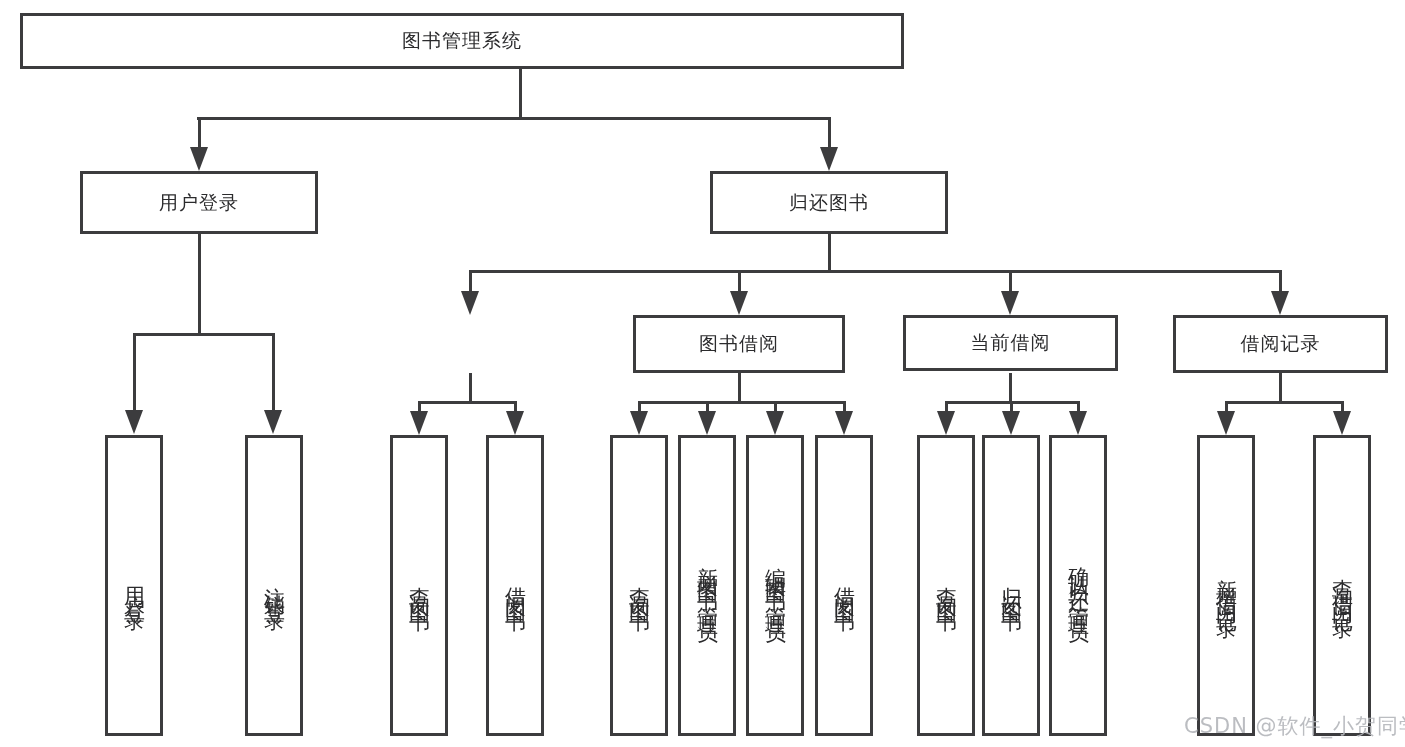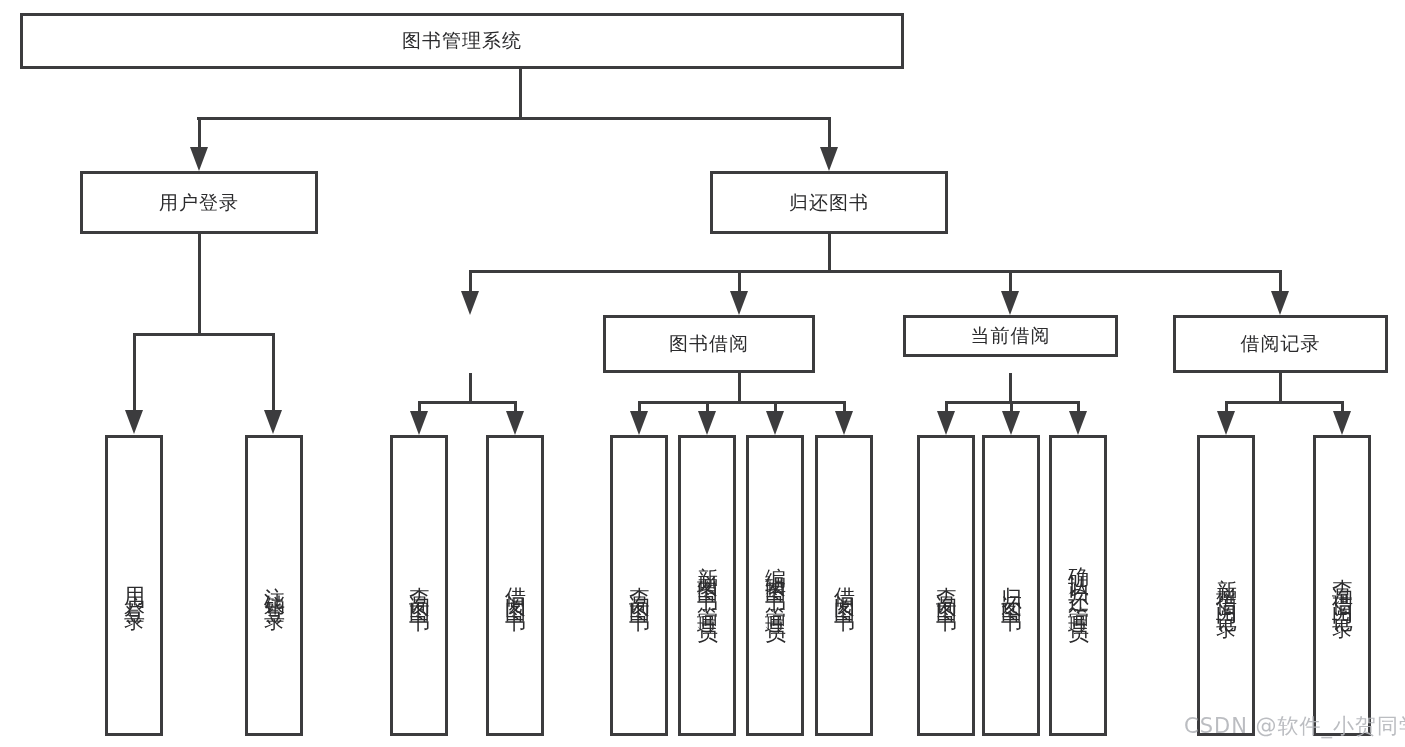--- a/index.html
+++ b/index.html
@@ -64,22 +64,22 @@
   <div class="hline" style="left:469px;top:270px;width:813px"></div>
   <div class="vline" style="left:469px;top:270px;height:25px"></div>
   <div class="arrowhead" style="left:461px;top:291px"></div>
   <div class="vline" style="left:738px;top:270px;height:25px"></div>
   <div class="arrowhead" style="left:730px;top:291px"></div>
   <div class="vline" style="left:1009px;top:270px;height:25px"></div>
   <div class="arrowhead" style="left:1001px;top:291px"></div>
   <div class="vline" style="left:1279px;top:270px;height:25px"></div>
   <div class="arrowhead" style="left:1271px;top:291px"></div>
 
-  <div class="node node-h" style="left:603px;top:315px;width:212px;height:58px">图书借阅</div>
-  <div class="node node-h" style="left:903px;top:315px;width:215px;height:42px">当前借阅</div>
+  <div class="node node-h" style="left:633px;top:315px;width:212px;height:58px">图书借阅</div>
+  <div class="node node-h" style="left:903px;top:315px;width:215px;height:56px">当前借阅</div>
   <div class="node node-h" style="left:1173px;top:315px;width:215px;height:58px">借阅记录</div>
 
   <div class="vline" style="left:469px;top:373px;height:31px"></div>
   <div class="hline" style="left:418px;top:401px;width:99px"></div>
   <div class="vline" style="left:418px;top:401px;height:12px"></div>
   <div class="arrowhead" style="left:410px;top:411px"></div>
   <div class="vline" style="left:514px;top:401px;height:12px"></div>
   <div class="arrowhead" style="left:506px;top:411px"></div>
 
   <div class="vline" style="left:738px;top:373px;height:31px"></div>

